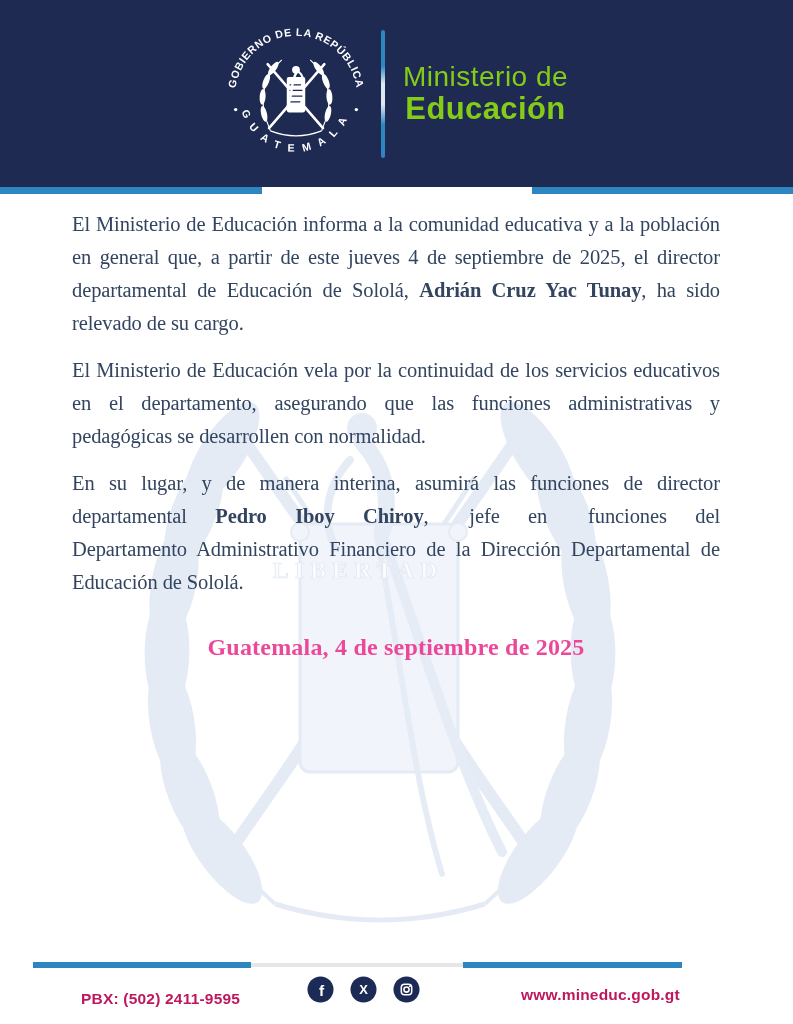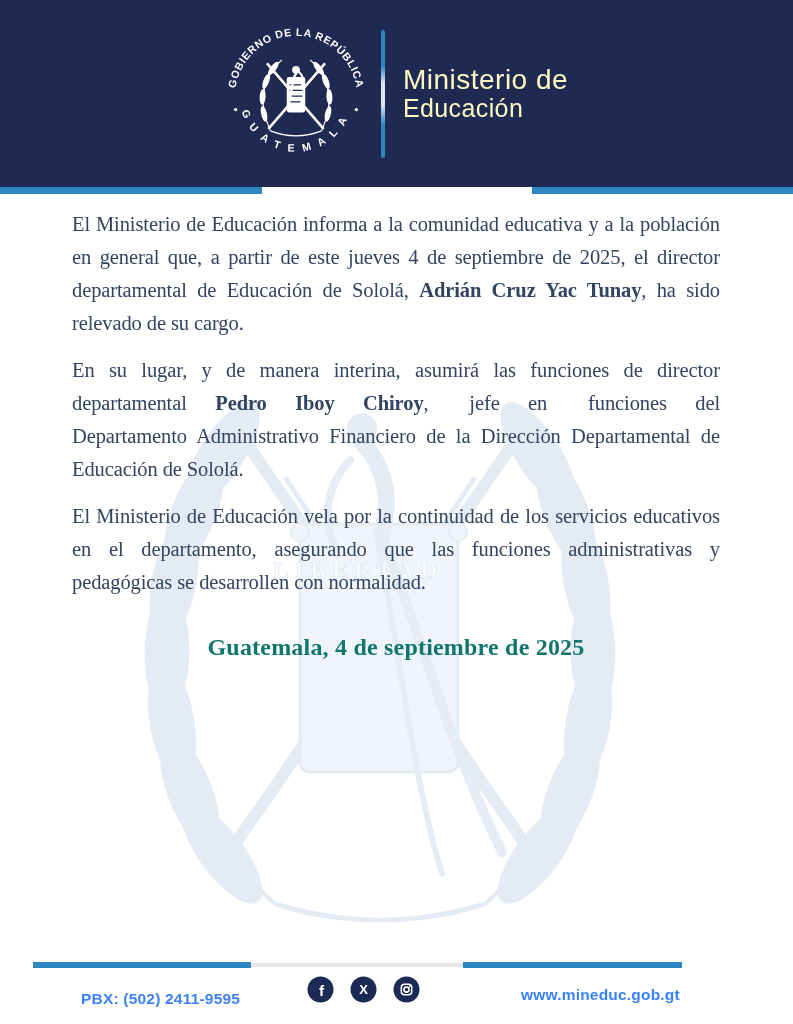--- a/index.html
+++ b/index.html
@@ -4,50 +4,50 @@
 <style>
   html,body{margin:0;padding:0;background:#ffffff;}
   .page{position:relative;width:793px;height:1024px;background:#ffffff;overflow:hidden;
         font-family:"Liberation Serif", serif;}
 
   
   .hdr{position:relative;height:187px;background:#1e2a52;display:flex;align-items:center;justify-content:center;z-index:2;}
   .seal{width:142px;height:142px;flex:0 0 auto;}
   .sep{width:4px;height:128px;margin:0 18px 0 14px;border-radius:2px;
        background:linear-gradient(180deg,#2e86c1 0%,#2e86c1 28%,#dfe9f4 42%,#dfe9f4 58%,#2e86c1 74%,#2e86c1 100%);}
-  .wordmark{color:#fef9c3;font-family:"Liberation Sans", sans-serif;line-height:1.08;}
+  .wordmark{color:#84cc16;font-family:"Liberation Sans", sans-serif;line-height:1.08;text-align:center;}
   .wm1{font-size:28px;font-weight:400;letter-spacing:.5px;}
-  .wm2{font-size:25px;font-weight:400;letter-spacing:.4px;}
+  .wm2{font-size:31px;font-weight:700;letter-spacing:.4px;}
 
   
   .accent{position:relative;height:7px;background:#2e86c1;z-index:2;}
   .accent-gap{position:absolute;left:50%;transform:translateX(-50%);width:270px;height:7px;background:#ffffff;}
 
   
   .watermark{position:absolute;left:100px;top:372px;width:560px;height:572px;opacity:.42;z-index:0;pointer-events:none;}
   .wm-text{font-family:"Liberation Serif", serif;font-weight:bold;font-size:24px;letter-spacing:6px;
            fill:#f5f8fd;stroke:#b3c4de;stroke-width:.7px;}
 
   
   main{position:relative;z-index:1;padding:0 73px 0 72px;color:#32445f;}
   h1{font-family:"Liberation Serif", serif;color:#293a5b;font-size:26px;line-height:30px;
      font-weight:bold;text-align:center;margin:50px -8px 0;}
   main p{font-size:20.5px;line-height:33px;letter-spacing:-0.1px;text-align:justify;margin:14px 0 0;}
   main p.first{}
   .b{font-weight:bold;}
-  .dateline{font-size:24px;font-weight:bold;color:#0f766e;text-align:center;margin-top:32px;letter-spacing:.2px;}
+  .dateline{font-size:24px;font-weight:bold;color:#ec4899;text-align:center;margin-top:32px;letter-spacing:.2px;}
 
   
   .fline{position:absolute;top:962px;left:0;width:793px;height:6px;z-index:2;}
   .fl-seg{position:absolute;top:0;height:6px;}
   .fl-a{left:33px;width:218px;background:#2e86c1;}
   .fl-b{left:251px;width:212px;height:4px;top:1px;background:#e6e6e6;}
   .fl-c{left:463px;width:219px;background:#2e86c1;}
   .fitem{position:absolute;z-index:2;font-family:"Liberation Sans", sans-serif;font-weight:bold;
-         font-size:15.5px;color:#3b82f6;letter-spacing:.2px;}
+         font-size:15.5px;color:#be185d;letter-spacing:.2px;}
   .pbx{left:81px;top:990px;}
   .site{left:521px;top:986px;}
   .socials{position:absolute;left:307px;top:976px;display:flex;gap:16px;z-index:2;}
   .socials svg{display:block;cursor:pointer;}
 </style>
 </head>
 <body>
 
 <div class="page">
 
@@ -126,23 +126,23 @@
       <path d="M281,160 C320,262 352,380 402,480" stroke-width="10"></path>
       <path d="M277,165 C300,280 312,402 342,502" stroke-width="6"></path>
     </g>
     <text class="wm-text" x="258" y="206" text-anchor="middle">LIBERTAD</text>
   </svg>
 
   <main>
 
     <p class="first"><span>El Ministerio de Educación informa a la comunidad educativa y a la población en general que, a partir de este jueves 4 de septiembre de 2025, el director departamental de Educación de Sololá, </span><span class="b">Adrián Cruz Yac Tunay</span><span>, ha sido relevado de su cargo.</span></p>
 
+    <p><span>El Ministerio de Educación vela por la continuidad de los servicios educativos en el departamento, asegurando que las funciones administrativas y pedagógicas se desarrollen con normalidad.</span><span class="b"></span><span></span></p>
+
     <p><span>En su lugar, y de manera interina, asumirá las funciones de director departamental </span><span class="b">Pedro Iboy Chiroy</span><span>,  jefe en  funciones del Departamento Administrativo Financiero de la Dirección Departamental de Educación de Sololá.</span></p>
-
-    <p><span>El Ministerio de Educación vela por la continuidad de los servicios educativos en el departamento, asegurando que las funciones administrativas y pedagógicas se desarrollen con normalidad.</span><span class="b"></span><span></span></p>
 
     <p class="dateline">Guatemala, 4 de septiembre de 2025</p>
   </main>
 
   <div class="fline">
     <div class="fl-seg fl-a"></div>
     <div class="fl-seg fl-b"></div>
     <div class="fl-seg fl-c"></div>
   </div>
 

